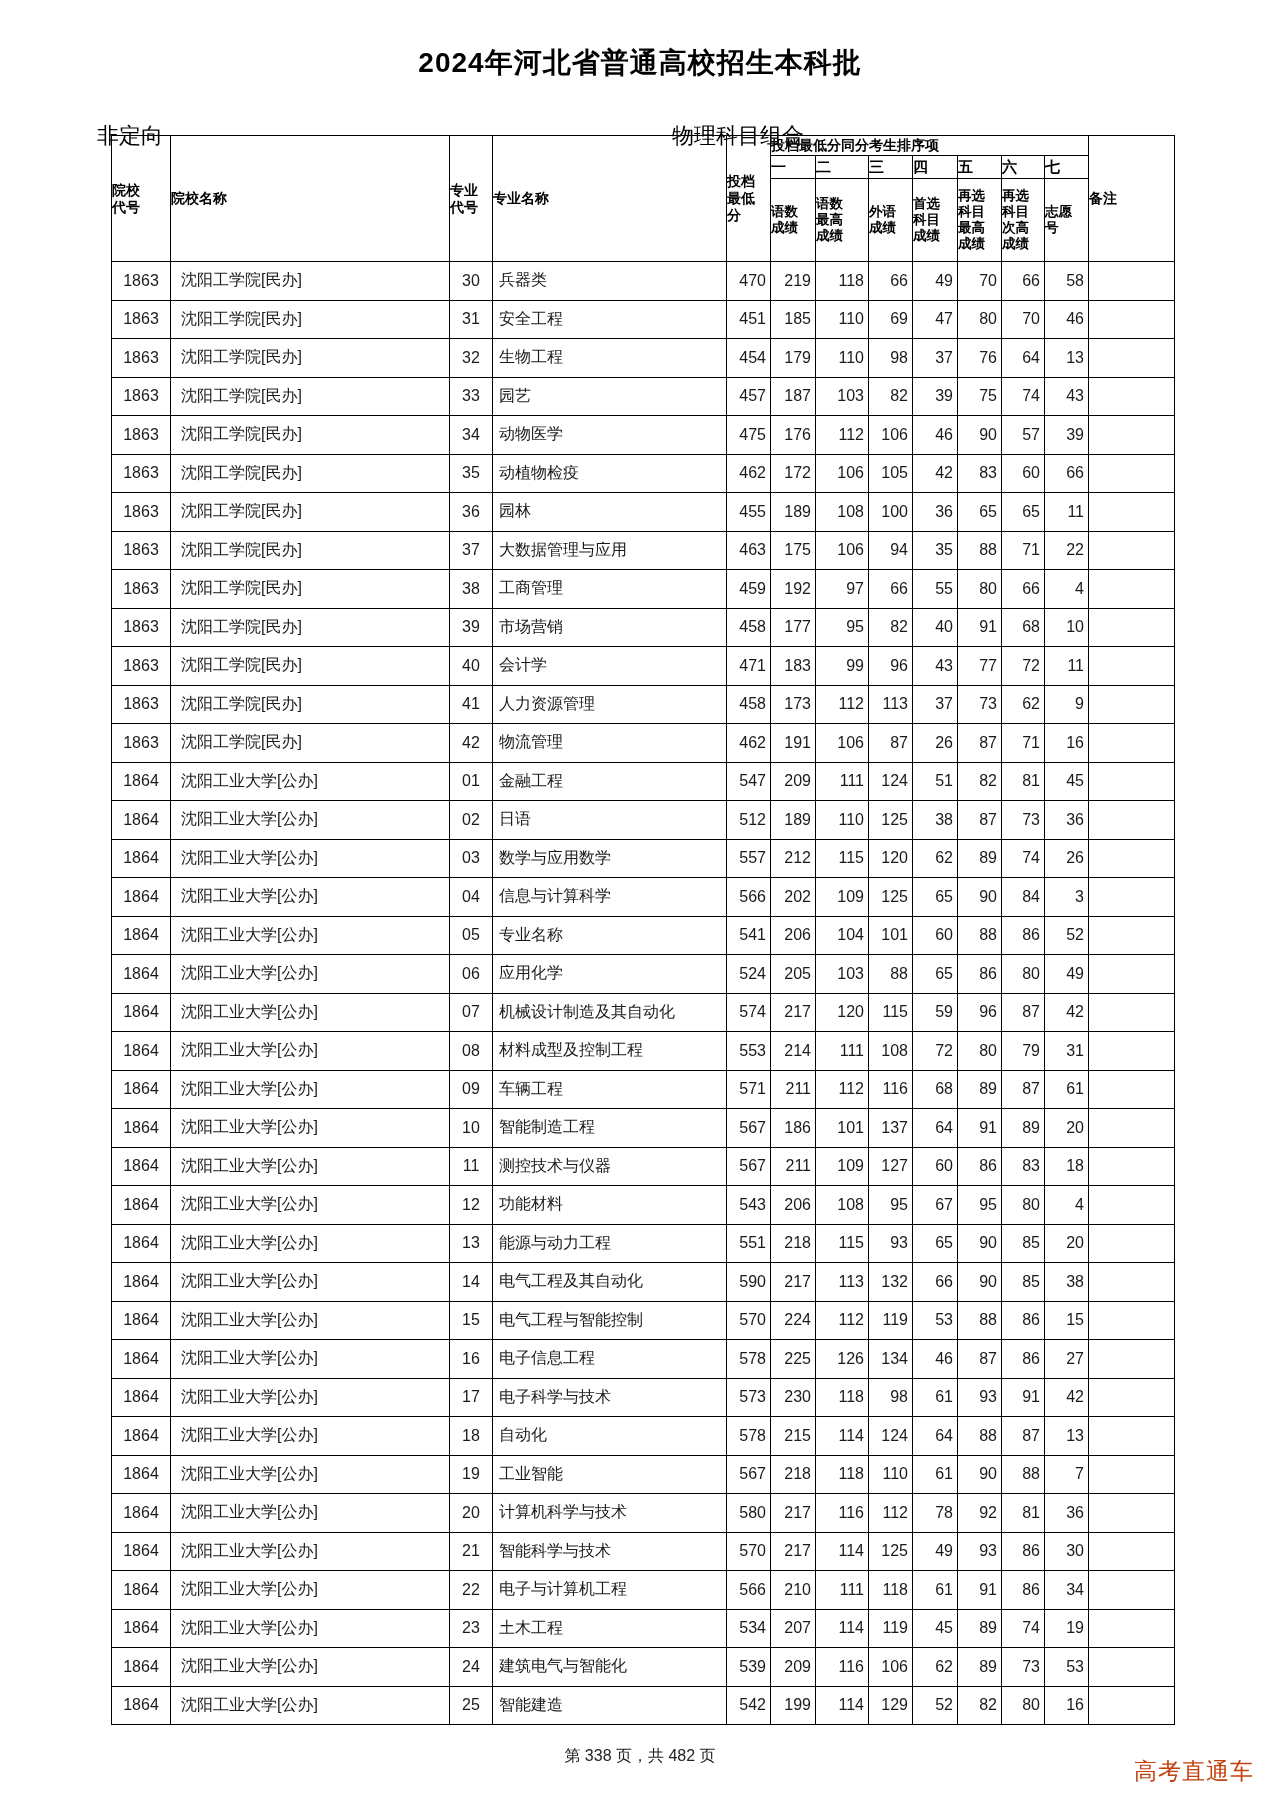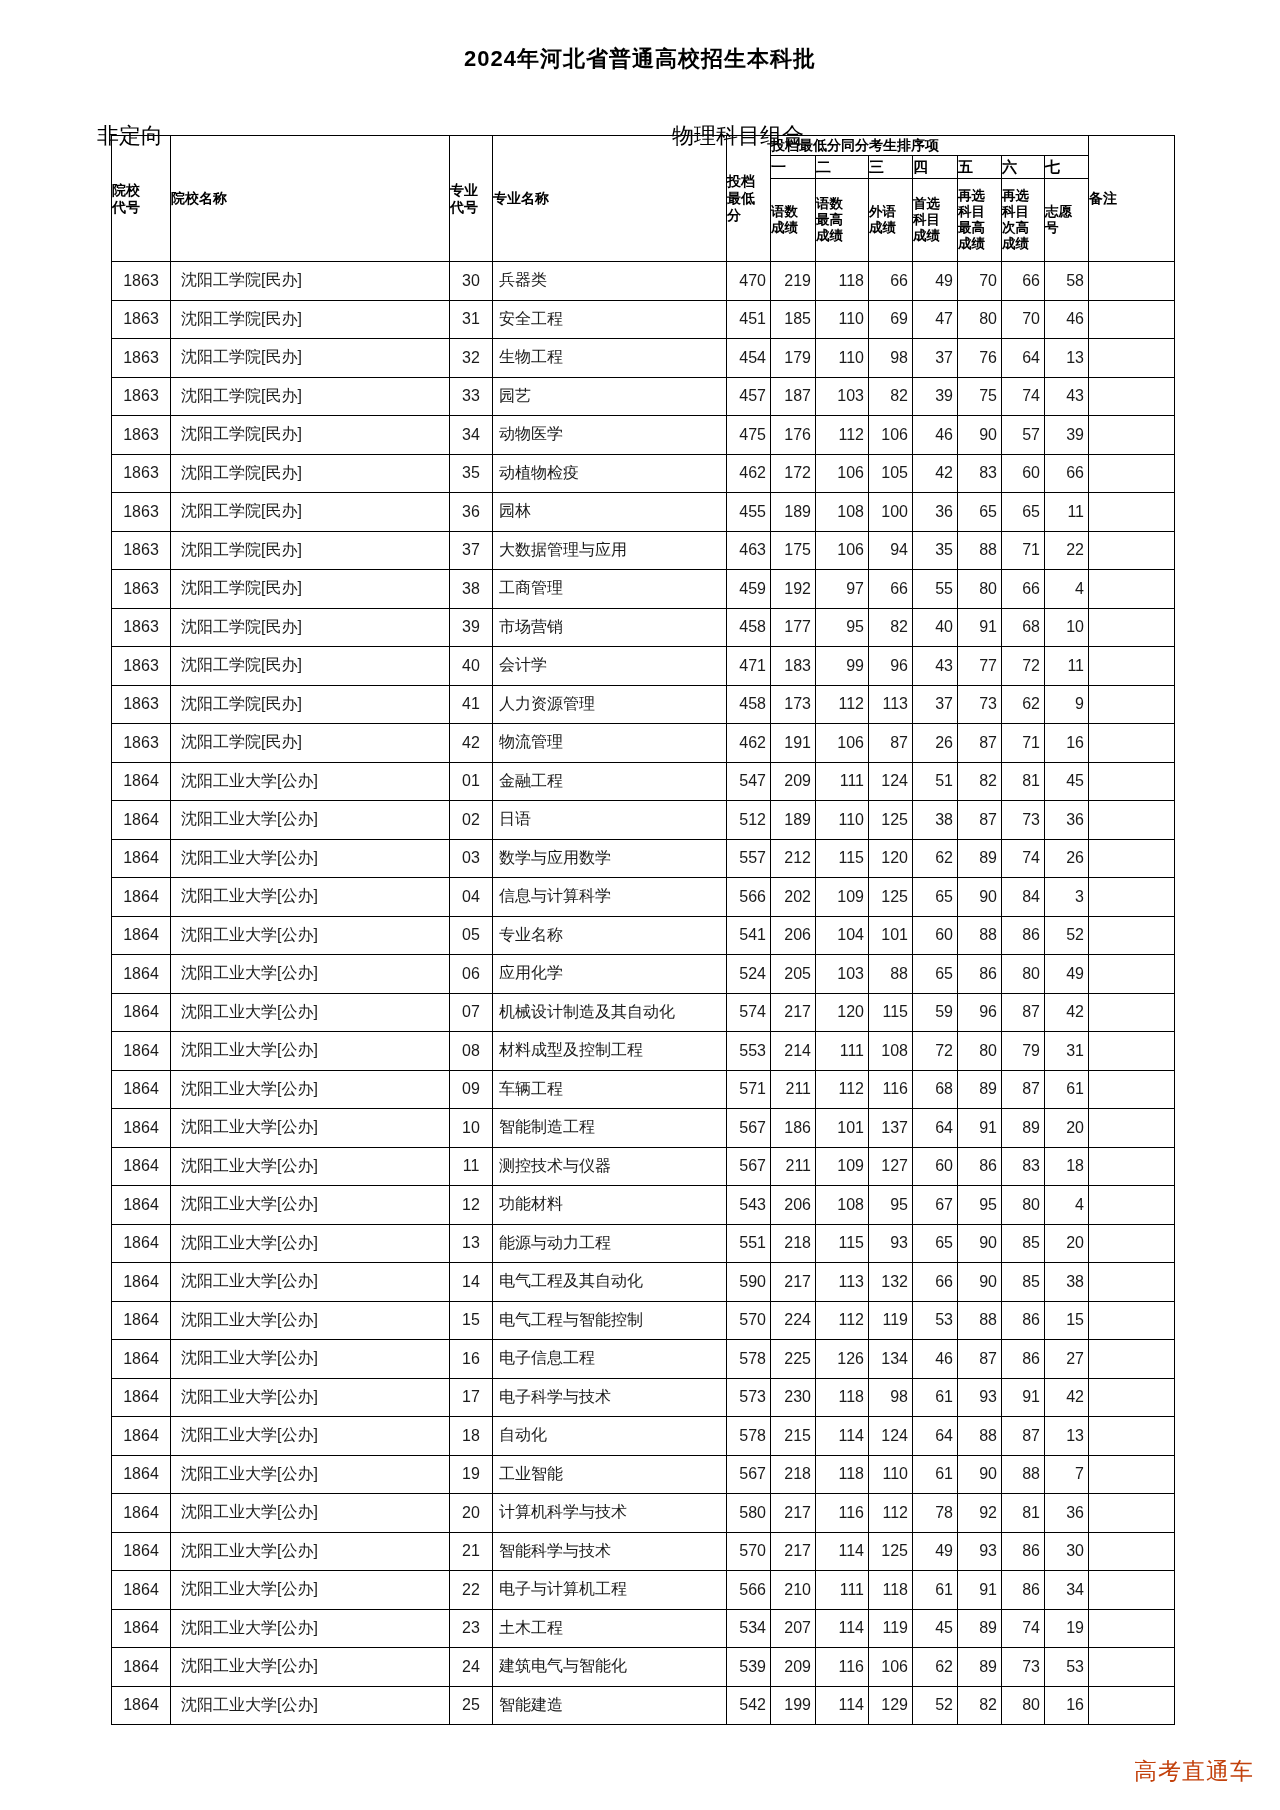--- a/index.html
+++ b/index.html
@@ -7,21 +7,21 @@
   .page {
     position: relative;
     width: 1280px;
     height: 1810px;
     background: #ffffff;
     font-family: "Liberation Sans", "DejaVu Sans", sans-serif;
     color: #000000;
     overflow: hidden;
   }
   .title-line { position: absolute; left: 0; width: 100%; text-align: center;
-    font-size: 22px; font-weight: 700; letter-spacing: 1px; }
+    font-size: 28px; font-weight: 700; letter-spacing: 1px; }
   .title-1 { top: 44px; }
   .title-2 { top: 82px; }
   .subhead { position: absolute; font-size: 22px; font-weight: 400; top: 121px; }
   .subhead-left { left: 97px; }
   .subhead-right { left: 672px; }
 
   table.adm {
     position: absolute; left: 111px; top: 135px;
     width: 1063px; border-collapse: collapse; table-layout: fixed;
   }
@@ -693,15 +693,16 @@
       <td class="num">129</td>
       <td class="num">52</td>
       <td class="num">82</td>
       <td class="num">80</td>
       <td class="num">16</td>
       <td class="c-remark"></td>
     </tr>
       </tbody>
   </table>
 
+  <div class="footer">第 338 页，共 482 页</div>
   <div class="watermark">高考直通车</div>
 
 </div>
 
 </body></html>

